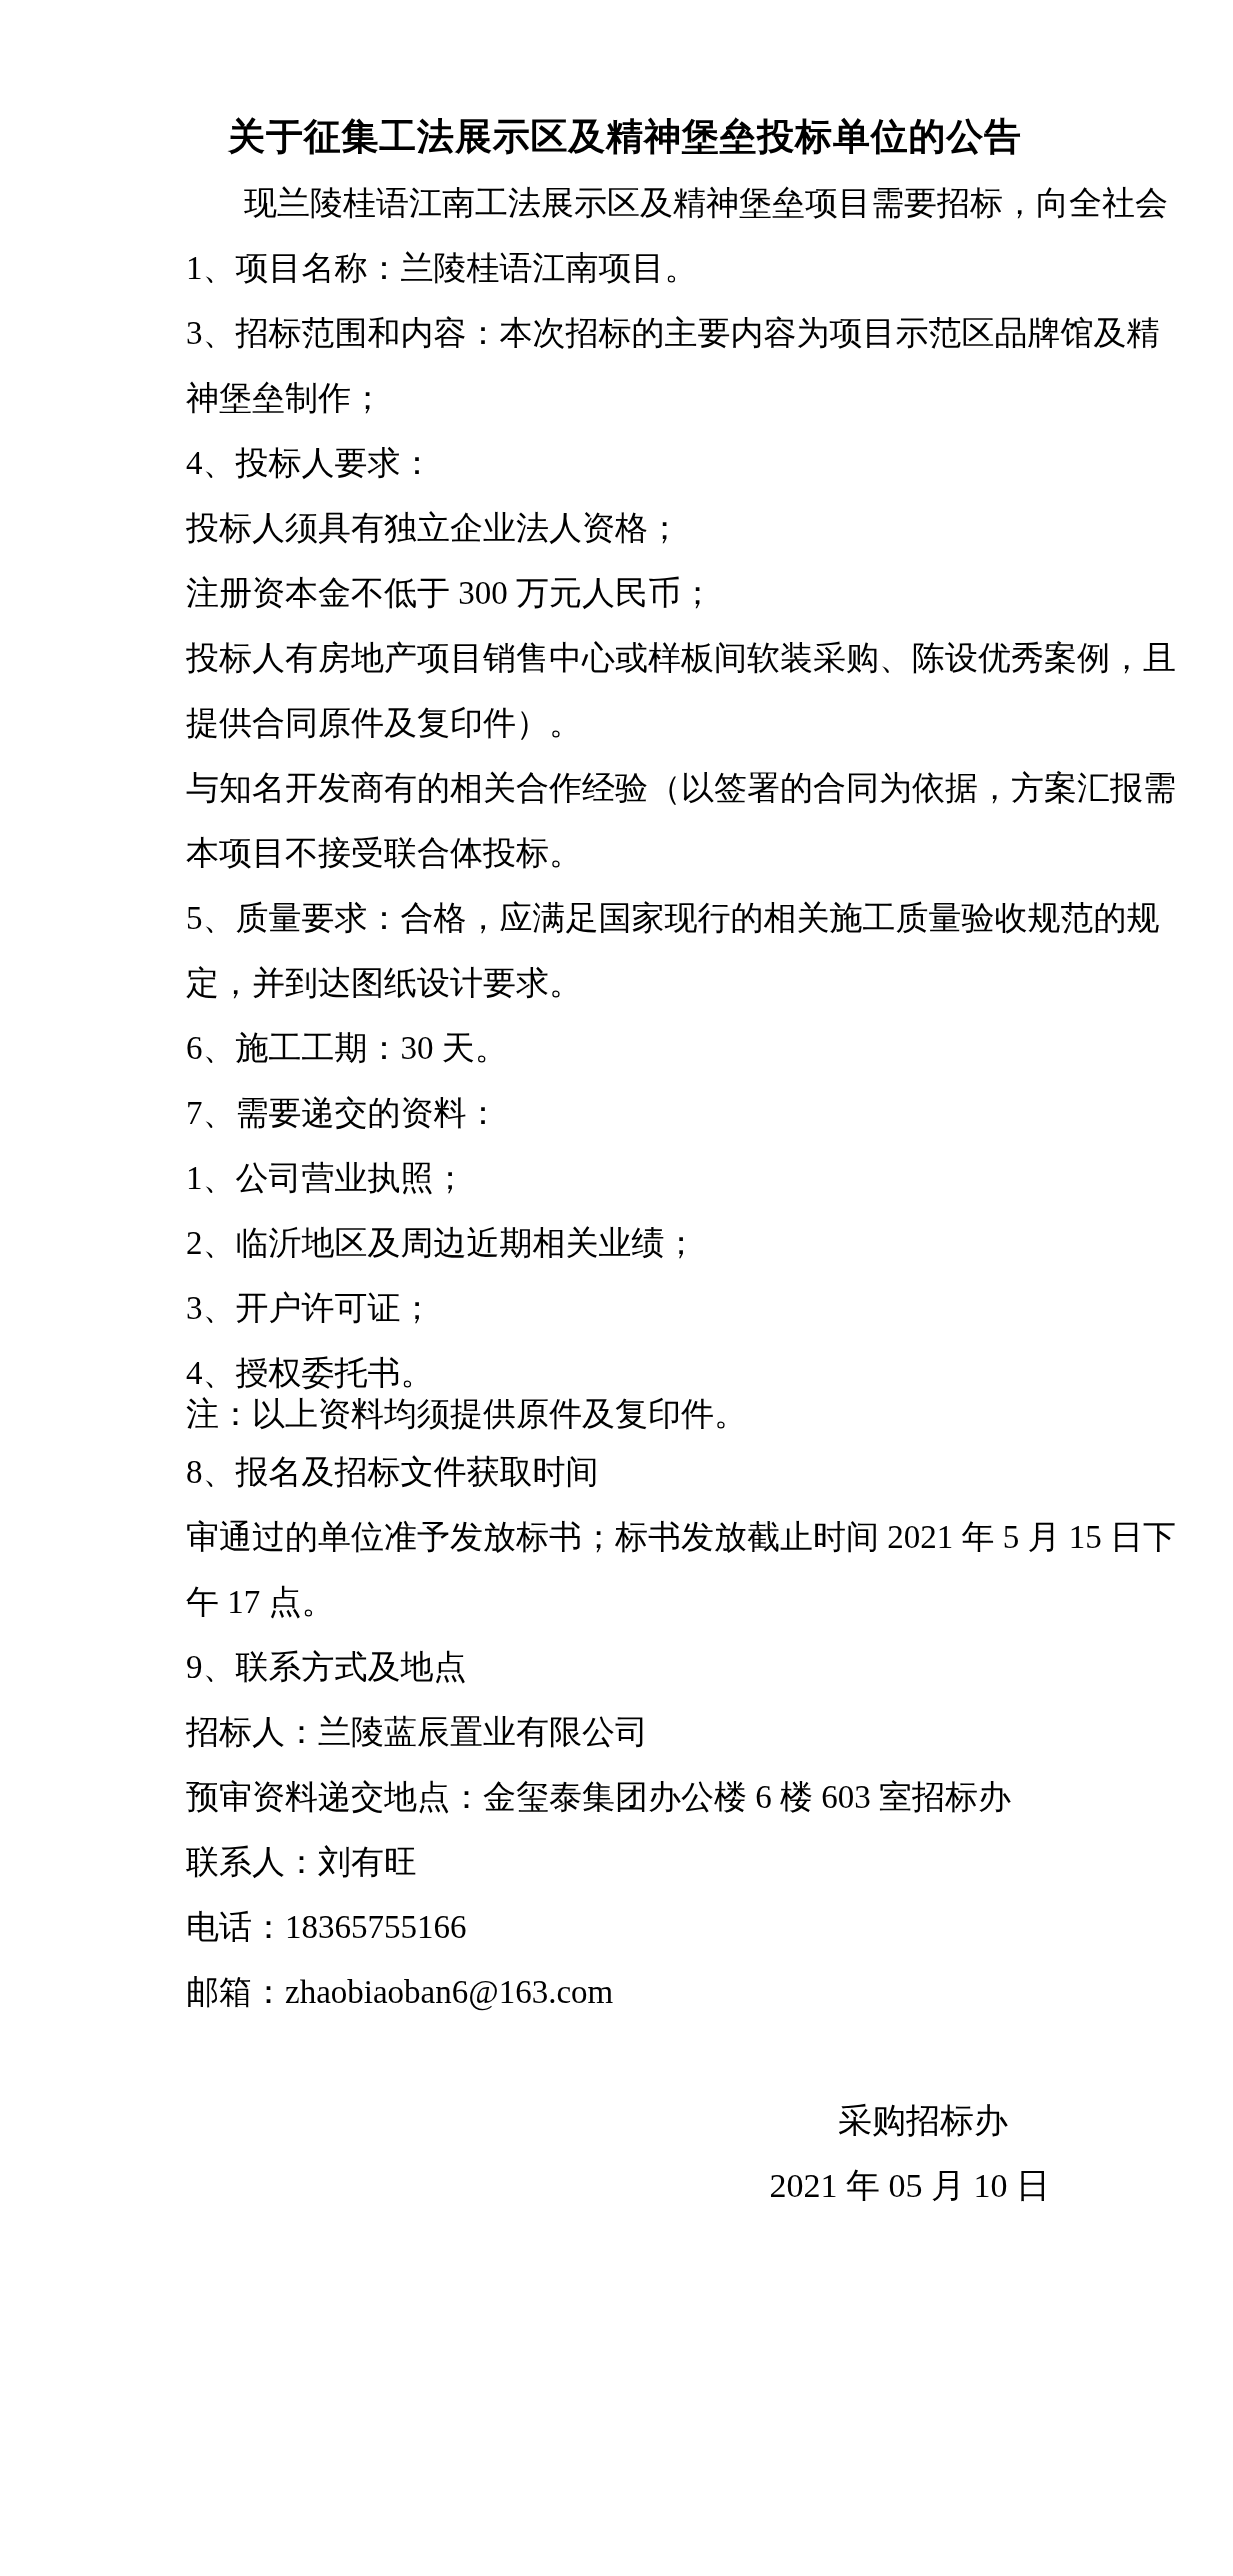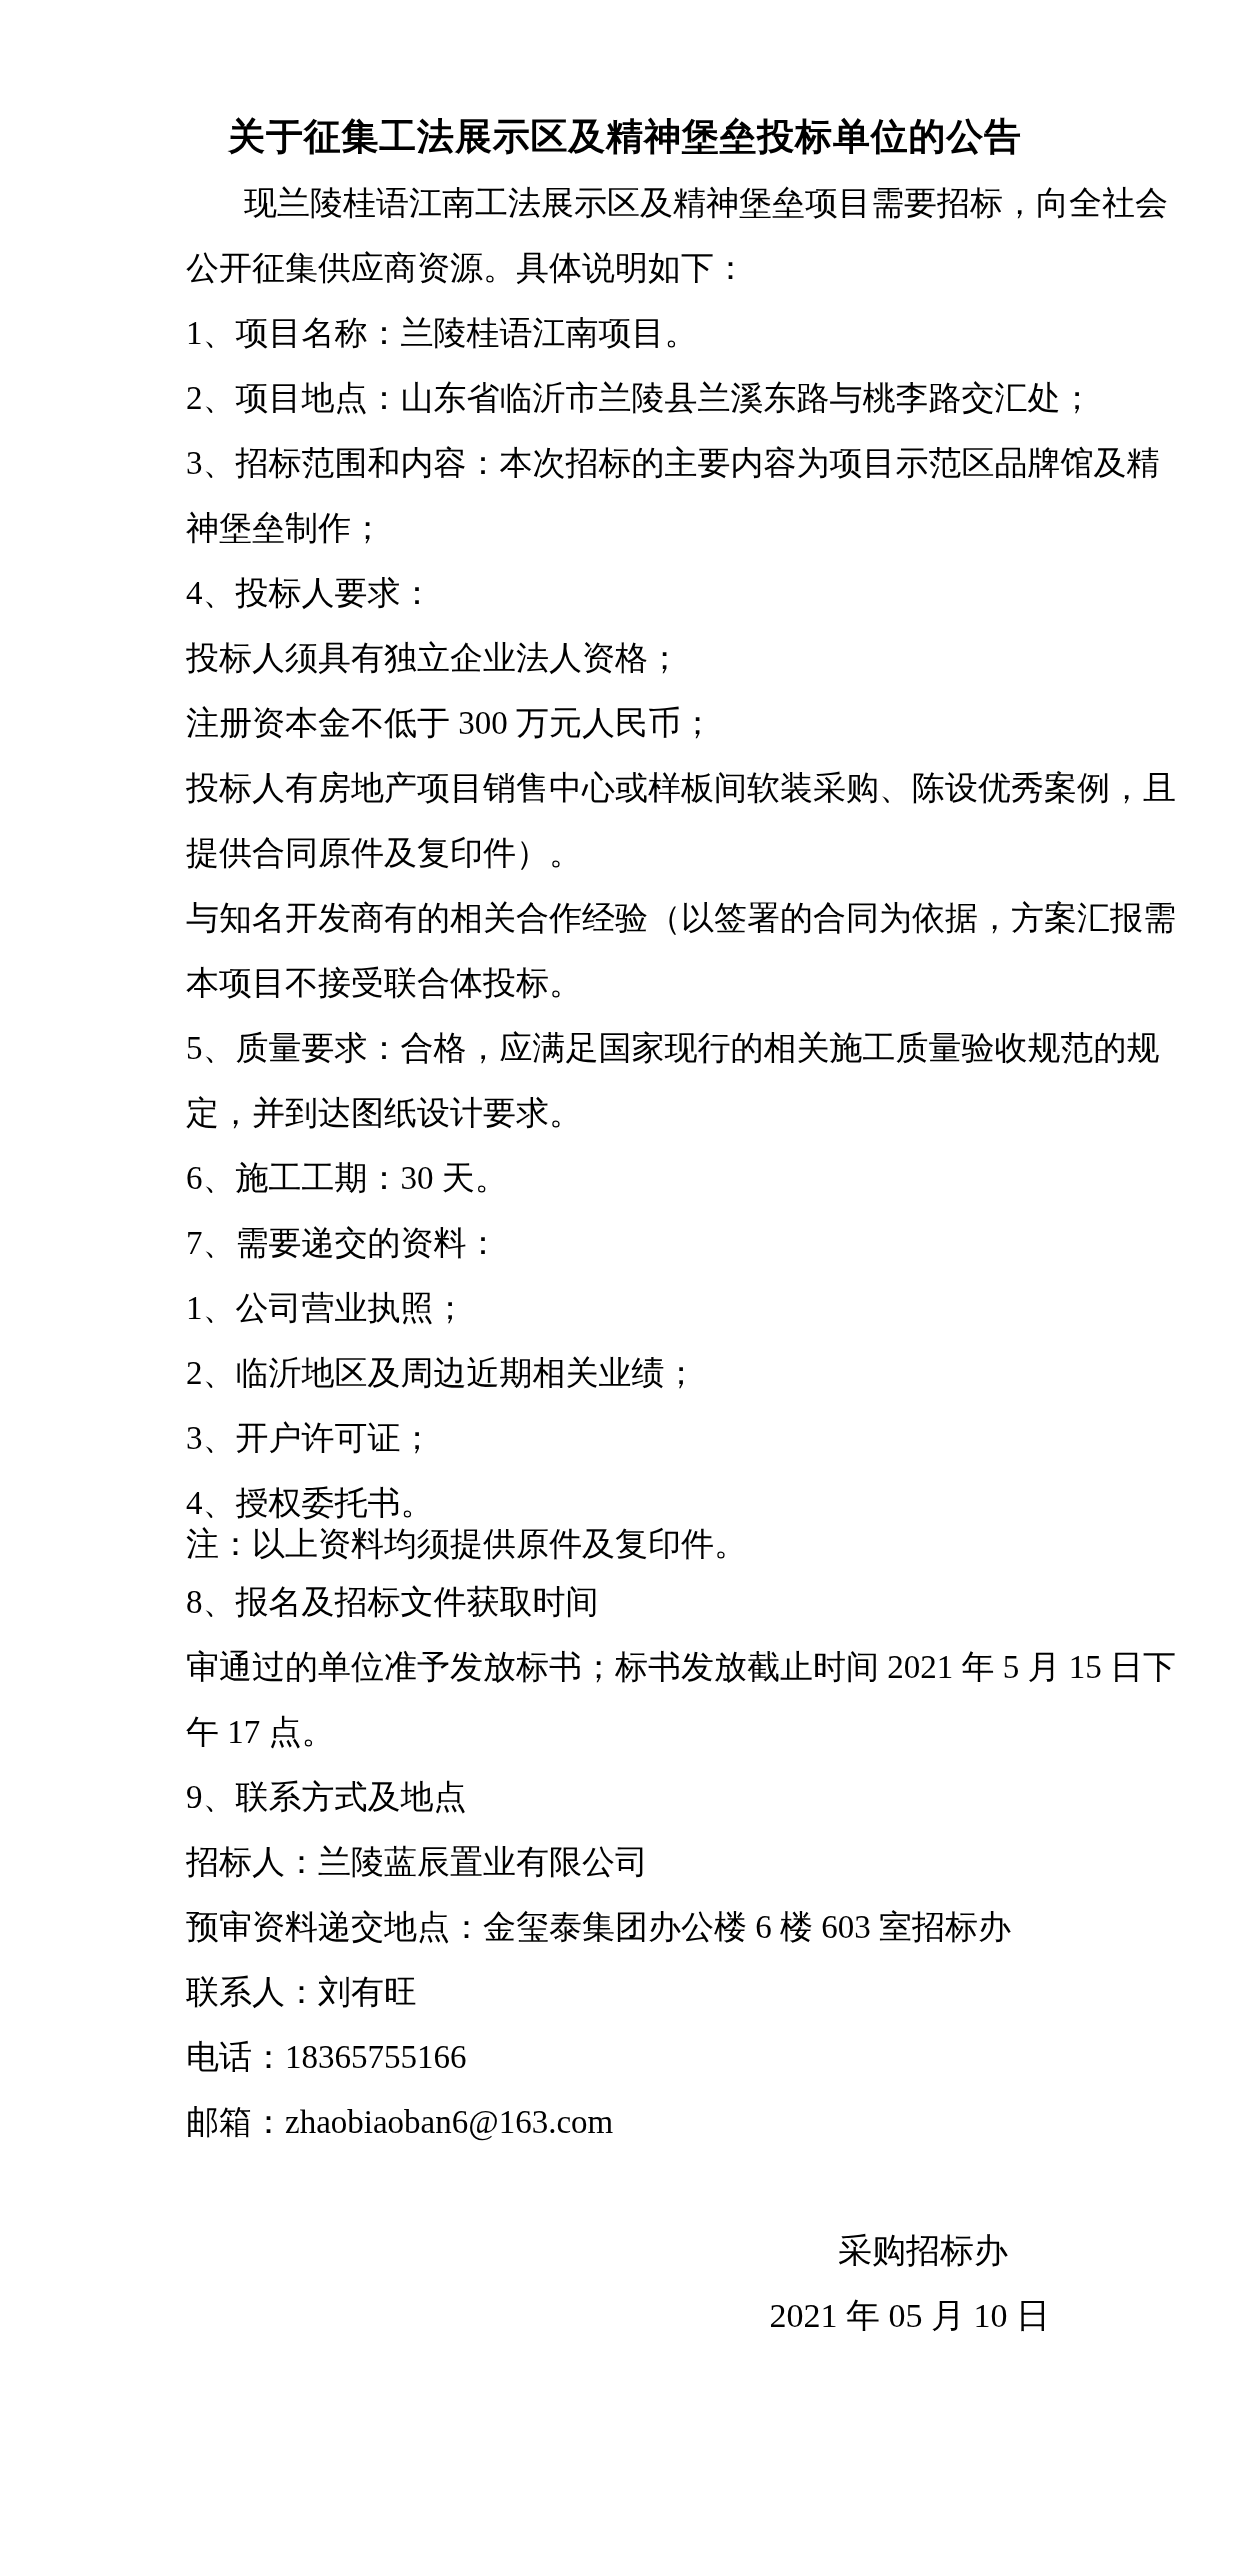--- a/index.html
+++ b/index.html
@@ -72,23 +72,21 @@
   }
 </style>
 </head>
 <body>
 
 <div class="page">
   <h1 class="doc-title">关于征集工法展示区及精神堡垒投标单位的公告</h1>
 
   <div id="body-lines" class="body-lines">
       <div class="row row-indent">现兰陵桂语江南工法展示区及精神堡垒项目需要招标，向全社会</div>
-      <div class="row">公开征集供应商资源。具体说明如下：</div>
       <div class="row">1、项目名称：兰陵桂语江南项目。</div>
-      <div class="row">2、项目地点：山东省临沂市兰陵县兰溪东路与桃李路交汇处；</div>
       <div class="row">3、招标范围和内容：本次招标的主要内容为项目示范区品牌馆及精</div>
       <div class="row">神堡垒制作；</div>
       <div class="row">4、投标人要求：</div>
       <div class="row">投标人须具有独立企业法人资格；</div>
       <div class="row">注册资本金不低于 300 万元人民币；</div>
       <div class="row">投标人有房地产项目销售中心或样板间软装采购、陈设优秀案例，且</div>
       <div class="row">提供合同原件及复印件）。</div>
       <div class="row">与知名开发商有的相关合作经验（以签署的合同为依据，方案汇报需</div>
       <div class="row">本项目不接受联合体投标。</div>
       <div class="row">5、质量要求：合格，应满足国家现行的相关施工质量验收规范的规</div>

